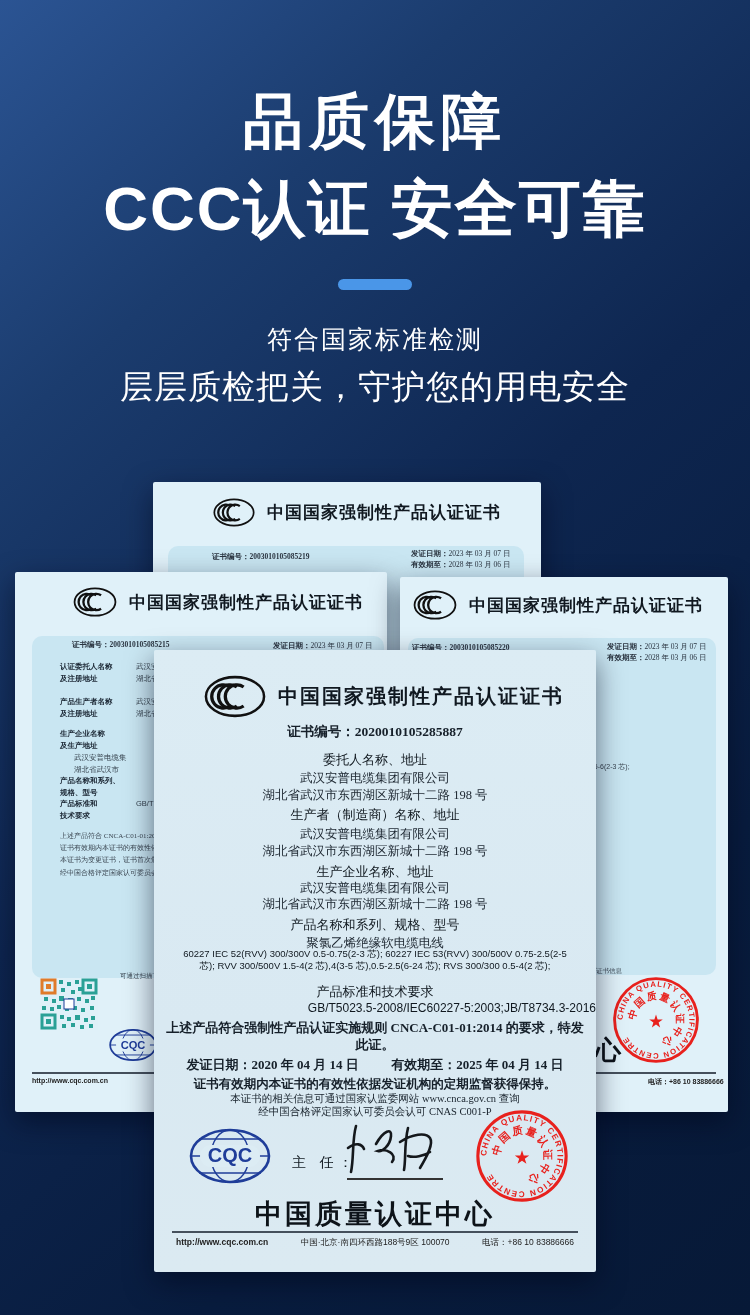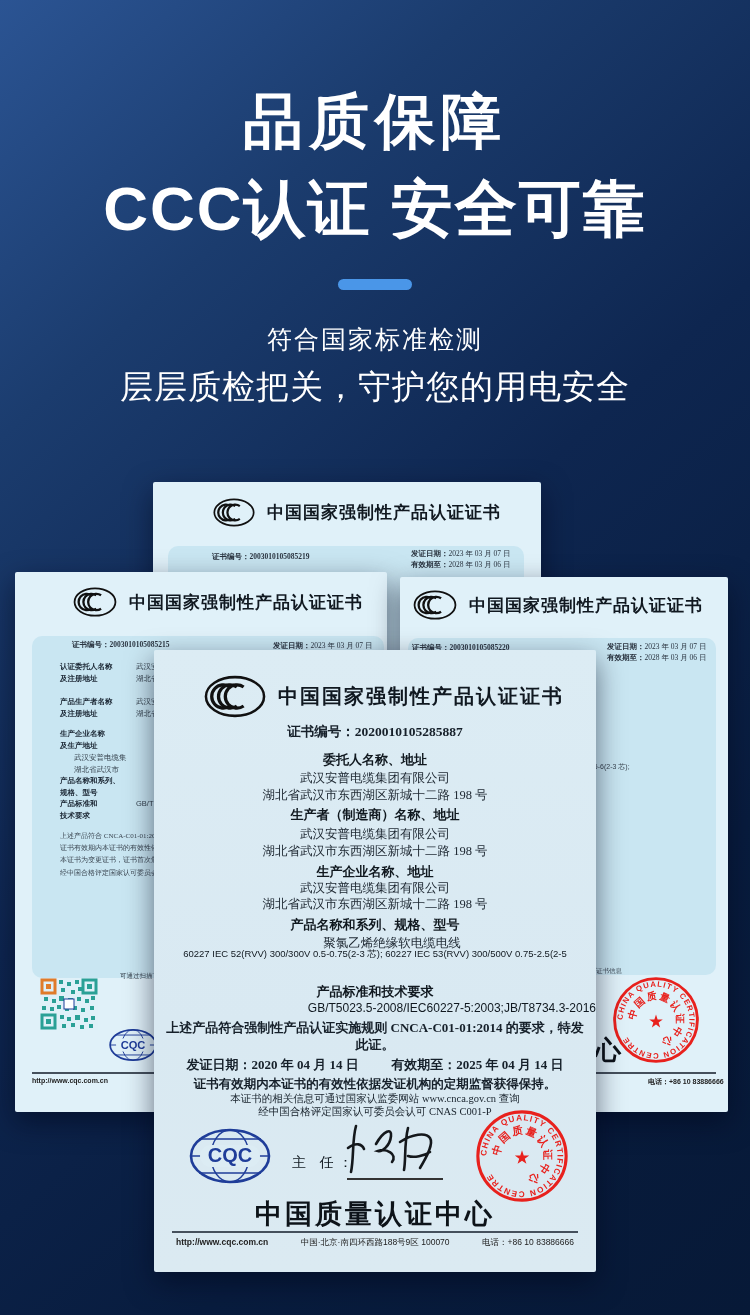--- a/index.html
+++ b/index.html
@@ -34,21 +34,21 @@
   .lrow { position:absolute; display:flex; }
   .llab { width:62px; font-size:7.5px; font-weight:bold; color:#1c2835; line-height:12px; white-space:nowrap; }
   .lval { margin-left:14px; font-size:7.5px; color:#333f4a; line-height:12px; white-space:nowrap; }
   .lval4 { margin-left:14px; font-size:6.8px; color:#333f4a; line-height:9.5px; white-space:nowrap; }
   .lpara { position:absolute; font-size:7px; color:#3a4550; line-height:12.2px; white-space:nowrap; }
   .hairline { position:absolute; background:#45505c; height:2px; }
   .foot-url { position:absolute; font-size:7px; font-weight:bold; color:#222; white-space:nowrap; }
   
   .cc { position:absolute; left:0; width:442px; text-align:center; }
   .cc-no   { top:73px;  font-size:13.5px; font-weight:bold; }
-  .cc-head { font-size:13px; font-weight:bold; color:#10181f; }
+  .cc-head { font-size:13px; font-weight:normal; color:#10181f; }
   .cc-line { font-size:12.5px; color:#1c2630; }
   .cc-spec { top:298px; font-size:9.5px; line-height:12px; color:#10181f; padding:0 8px; }
   .cc-std  { top:351px; font-size:12px; color:#10181f;text-align:right; }
   .cc-stmt { top:370px; font-size:13px; font-weight:bold; line-height:16.5px; padding:0 10px; }
   .cc-dates{ top:406px; font-size:13px; font-weight:bold; }
   .cc-vnote{ top:426px; font-size:12.5px; font-weight:bold; }
   .cc-n1   { top:442px; font-size:10.5px; }
   .cc-n2   { top:455px; font-size:10.5px; }
   .cc-org  { top:546px; font-size:27px; font-weight:bold; letter-spacing:3px; font-family:"Liberation Sans",sans-serif; color:#0d1319; }
   .cc-foot { position:absolute; top:587px; left:0; width:442px; display:flex; justify-content:space-between; padding:0 22px; font-size:8.5px; color:#222; }
@@ -272,23 +272,24 @@
 
     <div class="cc cc-head ser" style="top:156px;">生产者（制造商）名称、地址</div>
     <div class="cc cc-line ser" style="top:176px;">武汉安普电缆集团有限公司</div>
     <div class="cc cc-line ser" style="top:193px;">湖北省武汉市东西湖区新城十二路 198 号</div>
 
     <div class="cc cc-head ser" style="top:213px;">生产企业名称、地址</div>
     <div class="cc cc-line ser" style="top:230px;">武汉安普电缆集团有限公司</div>
     <div class="cc cc-line ser" style="top:246px;">湖北省武汉市东西湖区新城十二路 198 号</div>
 
     <div class="cc cc-head ser" style="top:266px;">产品名称和系列、规格、型号</div>
-    <div class="cc cc-line ser" style="top:285px;margin-left:17px;">聚氯乙烯绝缘软电缆电线</div>
+    <div class="cc cc-line ser" style="top:285px;">聚氯乙烯绝缘软电缆电线</div>
     <div class="cc cc-spec">
       <div>60227 IEC 52(RVV) 300/300V 0.5-0.75(2-3 芯); 60227 IEC 53(RVV) 300/500V 0.75-2.5(2-5</div>
+      <div>芯); RVV 300/500V 1.5-4(2 芯),4(3-5 芯),0.5-2.5(6-24 芯); RVS 300/300 0.5-4(2 芯);</div>
     </div>
 
     <div class="cc cc-head ser" style="top:333px;">产品标准和技术要求</div>
     <div class="cc cc-std">GB/T5023.5-2008/IEC60227-5:2003;JB/T8734.3-2016</div>
 
     <div class="cc cc-stmt ser">上述产品符合强制性产品认证实施规则 CNCA-C01-01:2014 的要求，特发此证。</div>
 
     <div class="cc cc-dates ser">
       <span><span>发证日期：</span><span>2020 年 04 月 14 日</span></span>
       <span style="display:inline-block; width:26px;"></span>

